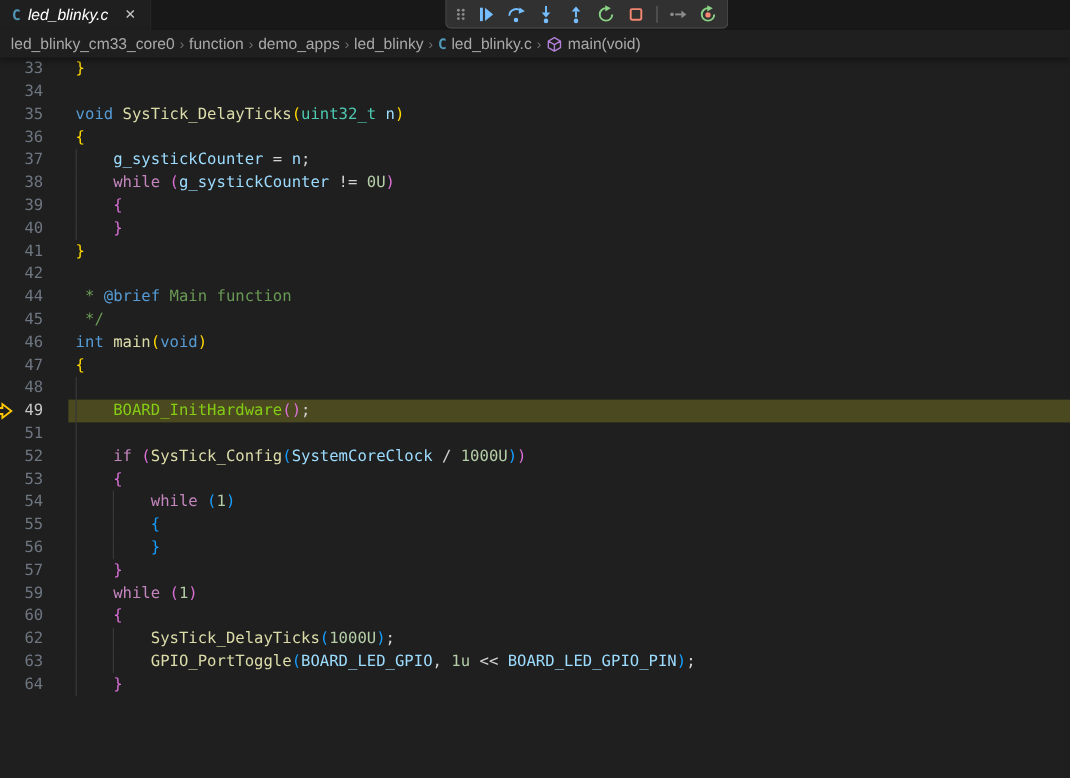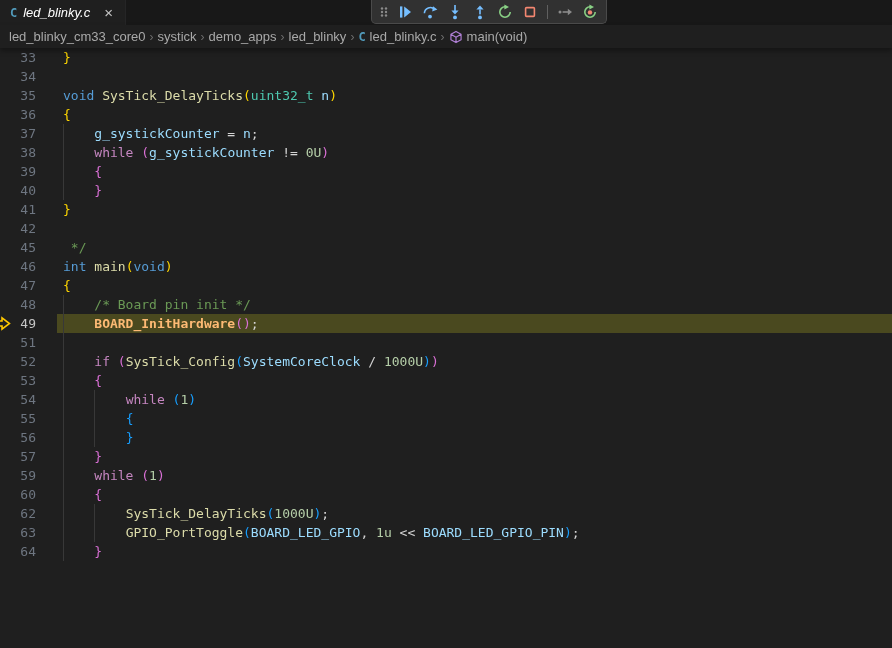--- a/index.html
+++ b/index.html
@@ -160,21 +160,21 @@
     </button>
   </div>
 </div>
 
 <div class="breadcrumbs" id="breadcrumbs">
     <span class="crumb">
       <span>led_blinky_cm33_core0</span>
     </span>
     <span class="crumb-sep">›</span>
     <span class="crumb">
-      <span>systick</span>
+      <span>function</span>
     </span>
     <span class="crumb-sep">›</span>
     <span class="crumb">
       <span>demo_apps</span>
     </span>
     <span class="crumb-sep">›</span>
     <span class="crumb">
       <span>led_blinky</span>
     </span>
     <span class="crumb-sep">›</span>
@@ -197,29 +197,30 @@
     <div class="line"><span class="gutter"><span class="glyph"></span><span class="ln">33</span></span><span class="code"><span style="color: rgb(255, 215, 0);">}</span></span></div>
     <div class="line"><span class="gutter"><span class="glyph"></span><span class="ln">34</span></span><span class="code"></span></div>
     <div class="line"><span class="gutter"><span class="glyph"></span><span class="ln">35</span></span><span class="code"><span style="color: rgb(86, 156, 214);">void</span><span style="color: rgb(212, 212, 212);"> </span><span style="color: rgb(220, 220, 170);">SysTick_DelayTicks</span><span style="color: rgb(255, 215, 0);">(</span><span style="color: rgb(78, 201, 176);">uint32_t</span><span style="color: rgb(212, 212, 212);"> </span><span style="color: rgb(156, 220, 254);">n</span><span style="color: rgb(255, 215, 0);">)</span></span></div>
     <div class="line"><span class="gutter"><span class="glyph"></span><span class="ln">36</span></span><span class="code"><span style="color: rgb(255, 215, 0);">{</span></span></div>
     <div class="line"><span class="gutter"><span class="glyph"></span><span class="ln">37</span></span><span class="code"><i class="guide" style="left: calc(0ch + 6px);"></i><span style="color: rgb(212, 212, 212);">    </span><span style="color: rgb(156, 220, 254);">g_systickCounter</span><span style="color: rgb(212, 212, 212);"> = </span><span style="color: rgb(156, 220, 254);">n</span><span style="color: rgb(212, 212, 212);">;</span></span></div>
     <div class="line"><span class="gutter"><span class="glyph"></span><span class="ln">38</span></span><span class="code"><i class="guide" style="left: calc(0ch + 6px);"></i><span style="color: rgb(212, 212, 212);">    </span><span style="color: rgb(197, 134, 192);">while</span><span style="color: rgb(212, 212, 212);"> </span><span style="color: rgb(218, 112, 214);">(</span><span style="color: rgb(156, 220, 254);">g_systickCounter</span><span style="color: rgb(212, 212, 212);"> != </span><span style="color: rgb(181, 206, 168);">0U</span><span style="color: rgb(218, 112, 214);">)</span></span></div>
     <div class="line"><span class="gutter"><span class="glyph"></span><span class="ln">39</span></span><span class="code"><i class="guide" style="left: calc(0ch + 6px);"></i><span style="color: rgb(212, 212, 212);">    </span><span style="color: rgb(218, 112, 214);">{</span></span></div>
     <div class="line"><span class="gutter"><span class="glyph"></span><span class="ln">40</span></span><span class="code"><i class="guide" style="left: calc(0ch + 6px);"></i><span style="color: rgb(212, 212, 212);">    </span><span style="color: rgb(218, 112, 214);">}</span></span></div>
     <div class="line"><span class="gutter"><span class="glyph"></span><span class="ln">41</span></span><span class="code"><span style="color: rgb(255, 215, 0);">}</span></span></div>
     <div class="line"><span class="gutter"><span class="glyph"></span><span class="ln">42</span></span><span class="code"></span></div>
+    <div class="line"><span class="gutter"><span class="glyph"></span><span class="ln">44</span></span><span class="code"><span style="color: rgb(106, 153, 85);"> * </span><span style="color: rgb(86, 156, 214);">@brief</span><span style="color: rgb(106, 153, 85);"> Main function</span></span></div>
     <div class="line"><span class="gutter"><span class="glyph"></span><span class="ln">45</span></span><span class="code"><span style="color: rgb(106, 153, 85);"> */</span></span></div>
     <div class="line"><span class="gutter"><span class="glyph"></span><span class="ln">46</span></span><span class="code"><span style="color: rgb(86, 156, 214);">int</span><span style="color: rgb(212, 212, 212);"> </span><span style="color: rgb(220, 220, 170);">main</span><span style="color: rgb(255, 215, 0);">(</span><span style="color: rgb(86, 156, 214);">void</span><span style="color: rgb(255, 215, 0);">)</span></span></div>
     <div class="line"><span class="gutter"><span class="glyph"></span><span class="ln">47</span></span><span class="code"><span style="color: rgb(255, 215, 0);">{</span></span></div>
-    <div class="line"><span class="gutter"><span class="glyph"></span><span class="ln">48</span></span><span class="code"><i class="guide" style="left: calc(0ch + 6px);"></i><span style="color: rgb(212, 212, 212);">    </span><span style="color: rgb(106, 153, 85);">/* Board pin init */</span></span></div>
+    <div class="line"><span class="gutter"><span class="glyph"></span><span class="ln">48</span></span><span class="code"><i class="guide" style="left: calc(0ch + 6px);"></i><span style="color: rgb(212, 212, 212);">    </span></span></div>
     <div class="line current"><span class="gutter"><span class="glyph">
   <svg width="17" height="15" viewBox="0 0 16 14">
     <path d="M0.5 4.6 H6.6 V1.6 L13.6 7 L6.6 12.4 V9.4 H0.5 Z" fill="none" stroke="#ffc801" stroke-width="1.5"></path>
   </svg>
-</span><span class="ln">49</span></span><span class="code"><i class="guide" style="left: calc(0ch + 6px);"></i><span style="color: rgb(212, 212, 212);">    </span><span style="color: #fdba74; font-weight: bold;">BOARD_InitHardware</span><span style="color: rgb(218, 112, 214);">(</span><span style="color: rgb(218, 112, 214);">)</span><span style="color: rgb(212, 212, 212);">;</span></span></div>
+</span><span class="ln">49</span></span><span class="code"><i class="guide" style="left: calc(0ch + 6px);"></i><span style="color: rgb(212, 212, 212);">    </span><span style="color: #84cc16;">BOARD_InitHardware</span><span style="color: rgb(218, 112, 214);">(</span><span style="color: rgb(218, 112, 214);">)</span><span style="color: rgb(212, 212, 212);">;</span></span></div>
     <div class="line"><span class="gutter"><span class="glyph"></span><span class="ln">51</span></span><span class="code"><i class="guide" style="left: calc(0ch + 6px);"></i><span style="color: rgb(212, 212, 212);">    </span></span></div>
     <div class="line"><span class="gutter"><span class="glyph"></span><span class="ln">52</span></span><span class="code"><i class="guide" style="left: calc(0ch + 6px);"></i><span style="color: rgb(212, 212, 212);">    </span><span style="color: rgb(197, 134, 192);">if</span><span style="color: rgb(212, 212, 212);"> </span><span style="color: rgb(218, 112, 214);">(</span><span style="color: rgb(220, 220, 170);">SysTick_Config</span><span style="color: rgb(23, 159, 255);">(</span><span style="color: rgb(156, 220, 254);">SystemCoreClock</span><span style="color: rgb(212, 212, 212);"> / </span><span style="color: rgb(181, 206, 168);">1000U</span><span style="color: rgb(23, 159, 255);">)</span><span style="color: rgb(218, 112, 214);">)</span></span></div>
     <div class="line"><span class="gutter"><span class="glyph"></span><span class="ln">53</span></span><span class="code"><i class="guide" style="left: calc(0ch + 6px);"></i><span style="color: rgb(212, 212, 212);">    </span><span style="color: rgb(218, 112, 214);">{</span></span></div>
     <div class="line"><span class="gutter"><span class="glyph"></span><span class="ln">54</span></span><span class="code"><i class="guide" style="left: calc(0ch + 6px);"></i><i class="guide" style="left: calc(4ch + 6px);"></i><span style="color: rgb(212, 212, 212);">        </span><span style="color: rgb(197, 134, 192);">while</span><span style="color: rgb(212, 212, 212);"> </span><span style="color: rgb(23, 159, 255);">(</span><span style="color: rgb(181, 206, 168);">1</span><span style="color: rgb(23, 159, 255);">)</span></span></div>
     <div class="line"><span class="gutter"><span class="glyph"></span><span class="ln">55</span></span><span class="code"><i class="guide" style="left: calc(0ch + 6px);"></i><i class="guide" style="left: calc(4ch + 6px);"></i><span style="color: rgb(212, 212, 212);">        </span><span style="color: rgb(23, 159, 255);">{</span></span></div>
     <div class="line"><span class="gutter"><span class="glyph"></span><span class="ln">56</span></span><span class="code"><i class="guide" style="left: calc(0ch + 6px);"></i><i class="guide" style="left: calc(4ch + 6px);"></i><span style="color: rgb(212, 212, 212);">        </span><span style="color: rgb(23, 159, 255);">}</span></span></div>
     <div class="line"><span class="gutter"><span class="glyph"></span><span class="ln">57</span></span><span class="code"><i class="guide" style="left: calc(0ch + 6px);"></i><span style="color: rgb(212, 212, 212);">    </span><span style="color: rgb(218, 112, 214);">}</span></span></div>
     <div class="line"><span class="gutter"><span class="glyph"></span><span class="ln">59</span></span><span class="code"><i class="guide" style="left: calc(0ch + 6px);"></i><span style="color: rgb(212, 212, 212);">    </span><span style="color: rgb(197, 134, 192);">while</span><span style="color: rgb(212, 212, 212);"> </span><span style="color: rgb(218, 112, 214);">(</span><span style="color: rgb(181, 206, 168);">1</span><span style="color: rgb(218, 112, 214);">)</span></span></div>
     <div class="line"><span class="gutter"><span class="glyph"></span><span class="ln">60</span></span><span class="code"><i class="guide" style="left: calc(0ch + 6px);"></i><span style="color: rgb(212, 212, 212);">    </span><span style="color: rgb(218, 112, 214);">{</span></span></div>
     <div class="line"><span class="gutter"><span class="glyph"></span><span class="ln">62</span></span><span class="code"><i class="guide" style="left: calc(0ch + 6px);"></i><i class="guide" style="left: calc(4ch + 6px);"></i><span style="color: rgb(212, 212, 212);">        </span><span style="color: rgb(220, 220, 170);">SysTick_DelayTicks</span><span style="color: rgb(23, 159, 255);">(</span><span style="color: rgb(181, 206, 168);">1000U</span><span style="color: rgb(23, 159, 255);">)</span><span style="color: rgb(212, 212, 212);">;</span></span></div>

